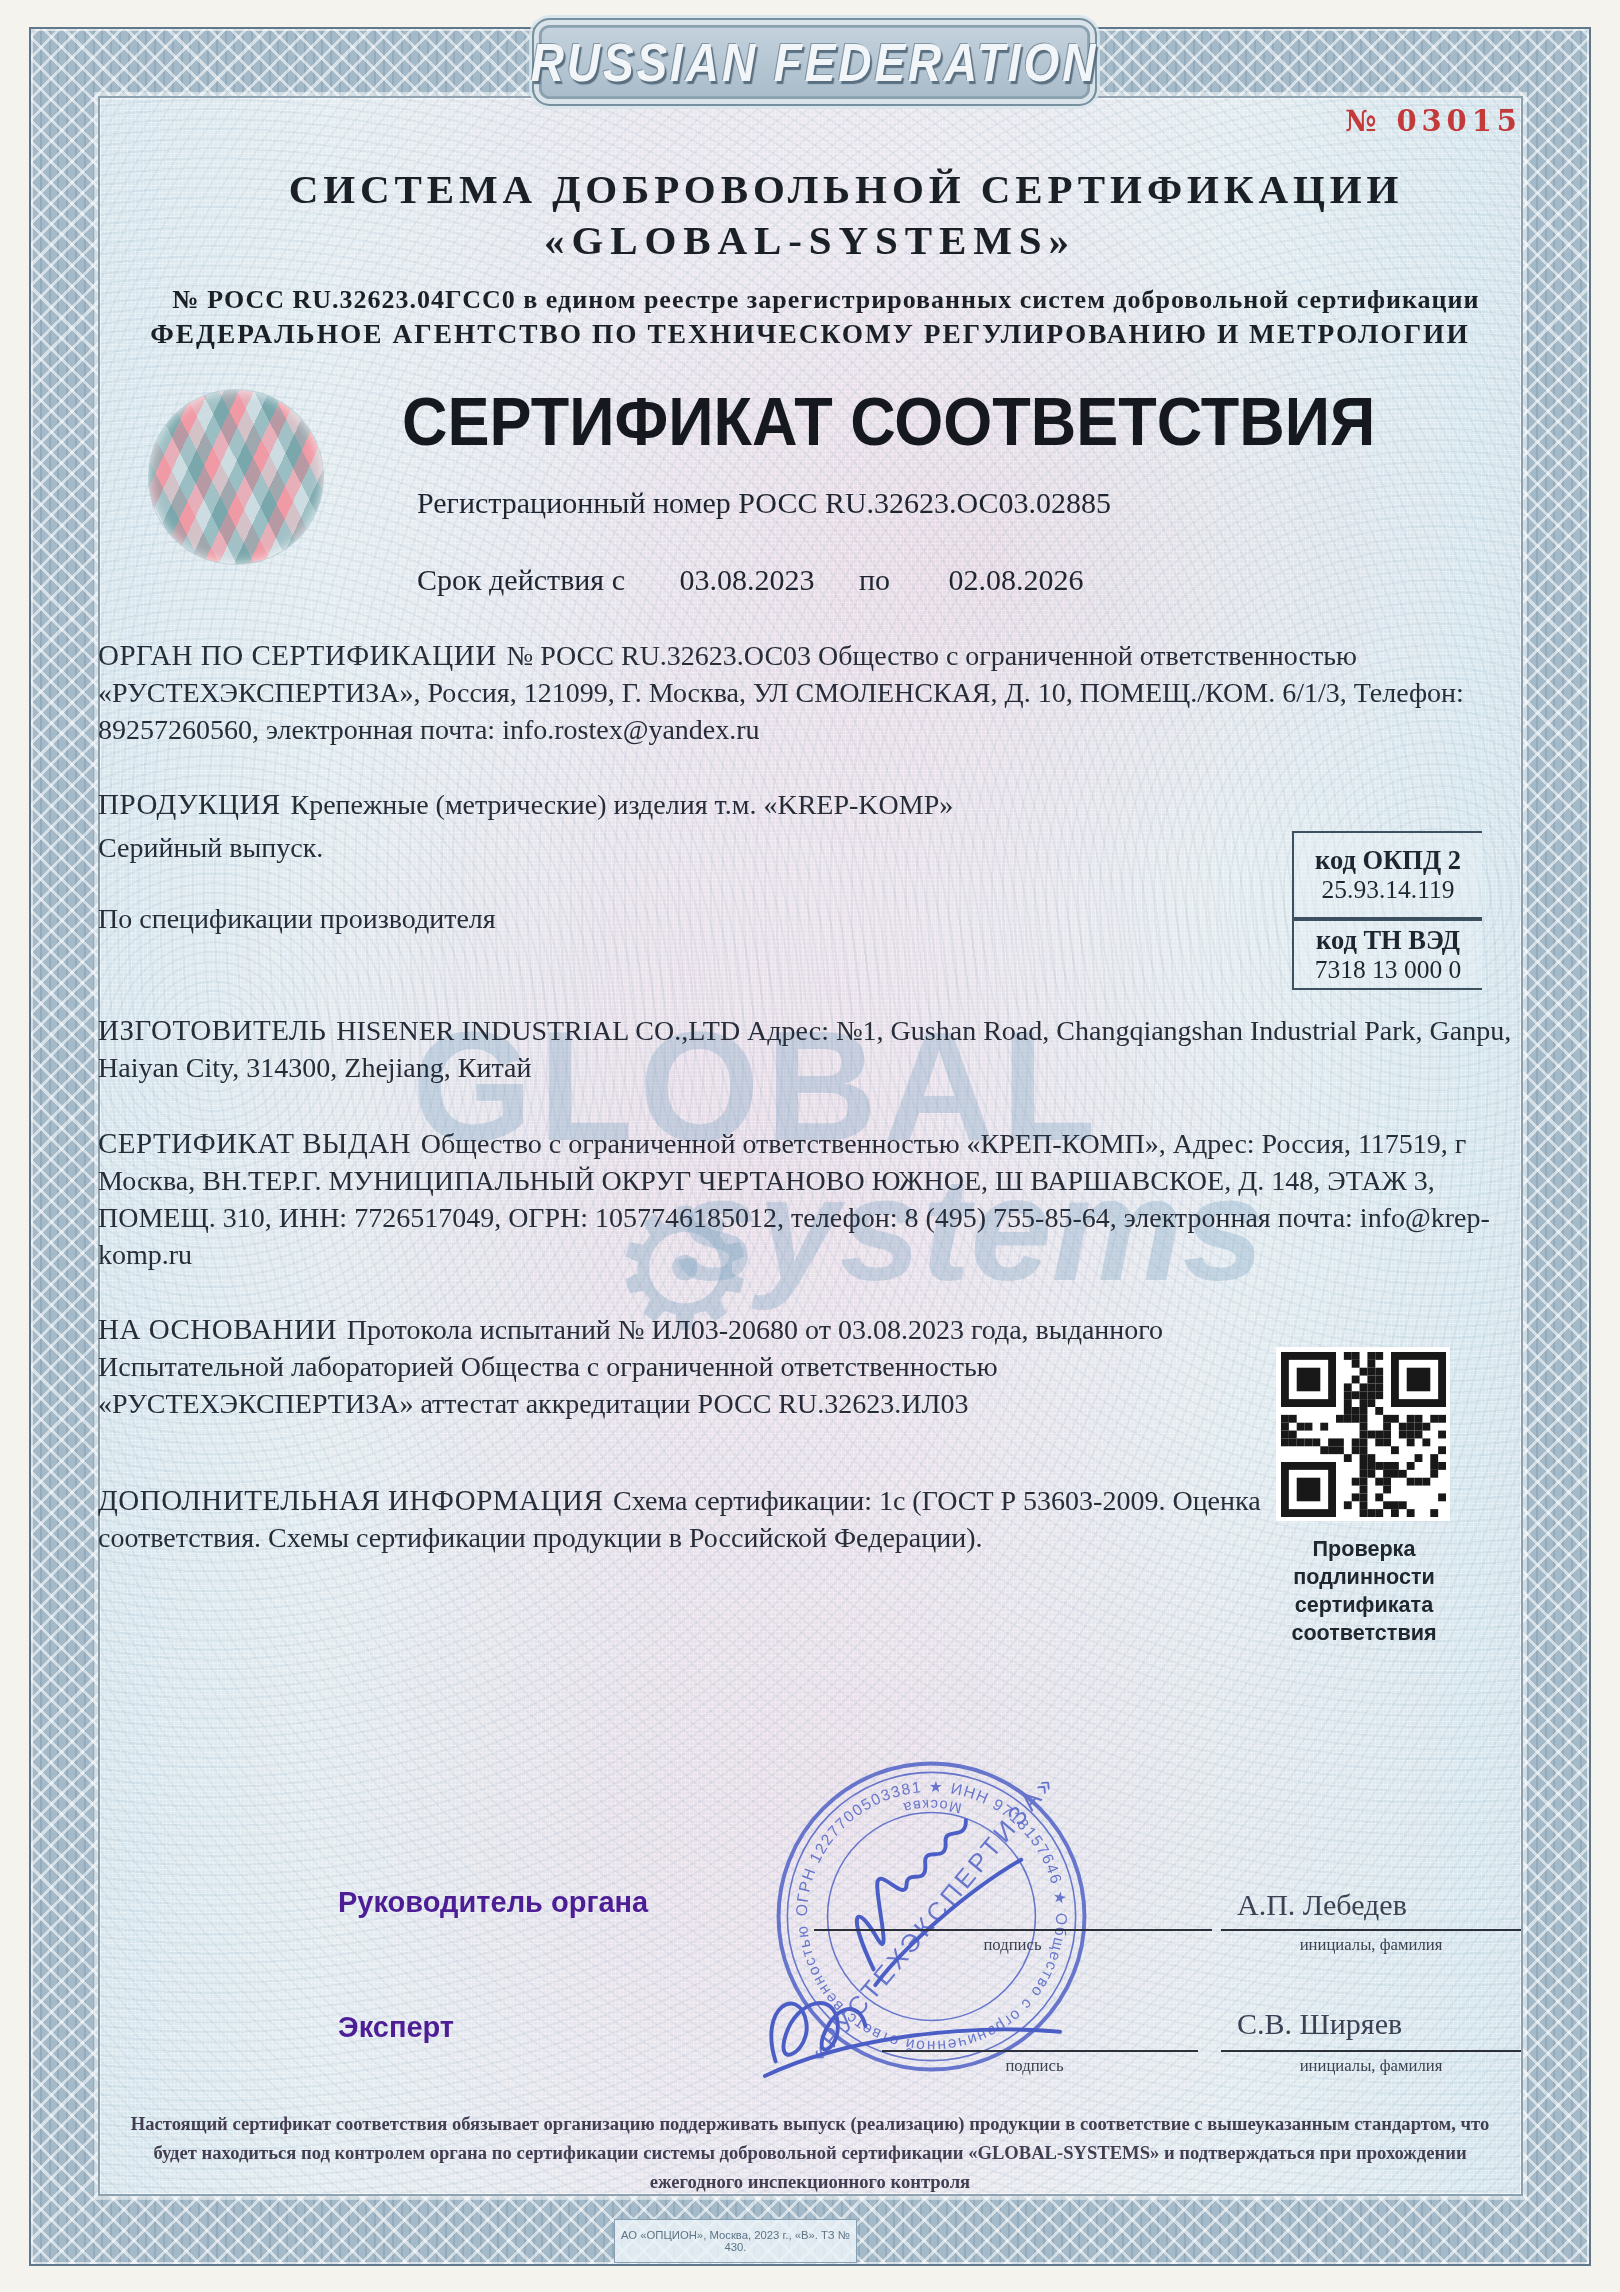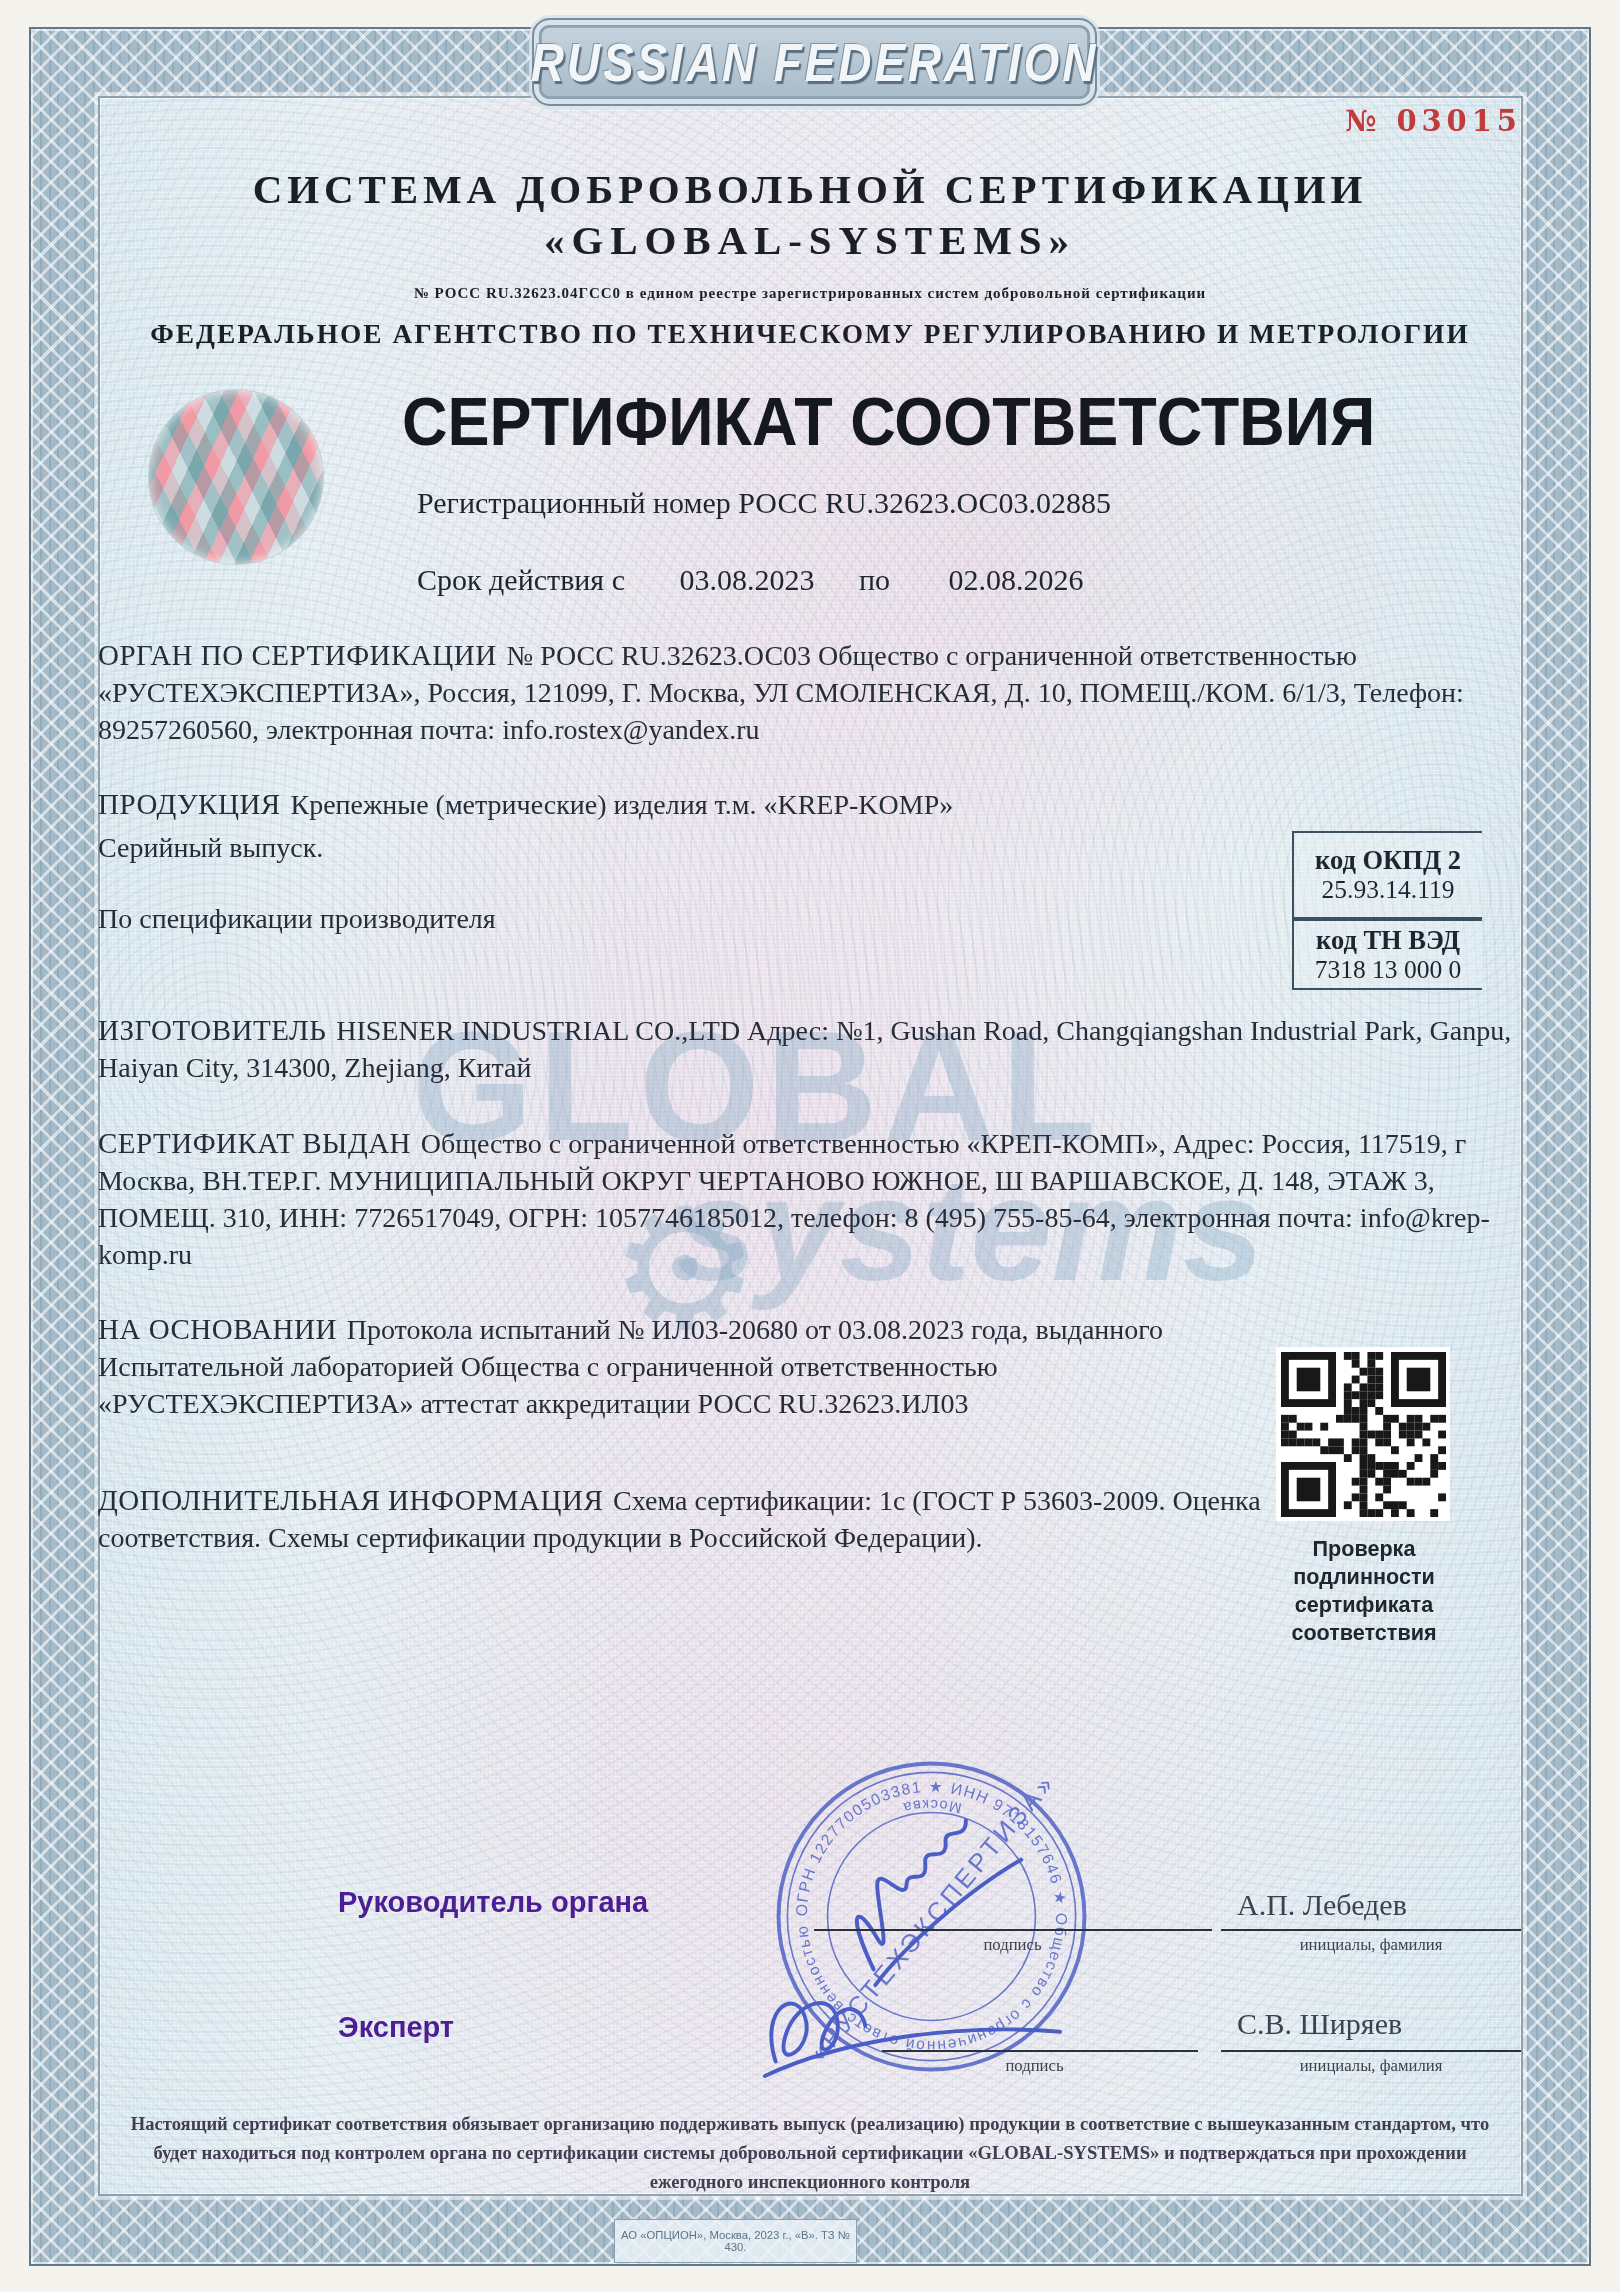--- a/index.html
+++ b/index.html
@@ -56,23 +56,23 @@
   }
 
   .cert-no{
     left:1345px;top:104px;
     font-family:"DejaVu Serif", serif;font-weight:700;
     font-size:29px;letter-spacing:4.9px;color:#c23a3a;
   }
 
   
   .hdr{left:98px;width:1424px;text-align:center;font-weight:700;color:#1b2027;}
-  .hdr1{top:165px;font-size:41px;letter-spacing:4.9px;}
+  .hdr1{top:165px;font-size:41px;letter-spacing:4.9px;padding-left:36px;}
   .hdr2{top:216px;font-size:41px;letter-spacing:6.9px;}
-  .hdr3{top:285px;font-size:15px;letter-spacing:1px;}
+  .hdr3{top:285px;font-size:26px;letter-spacing:1px;padding-left:16px;}
   .hdr4{top:319px;font-size:27.4px;letter-spacing:2px;}
 
   
   .holo{
     left:149px;top:390px;width:174px;height:174px;border-radius:50%;
     background:
       repeating-linear-gradient(115deg, rgba(243,178,188,.95) 0 13.7px, rgba(214,228,232,.95) 13.7px 27.4px, rgba(152,192,196,.9) 27.4px 41px),
       repeating-linear-gradient(63deg, rgba(250,203,208,.75) 0 15.7px, rgba(238,242,244,.75) 15.7px 31px, rgba(170,202,206,.75) 31px 47px);
     background-blend-mode:multiply;
     box-shadow:inset 0 0 11.8px rgba(255,255,255,.8), 0 0 0 1px rgba(160,185,195,.5);

